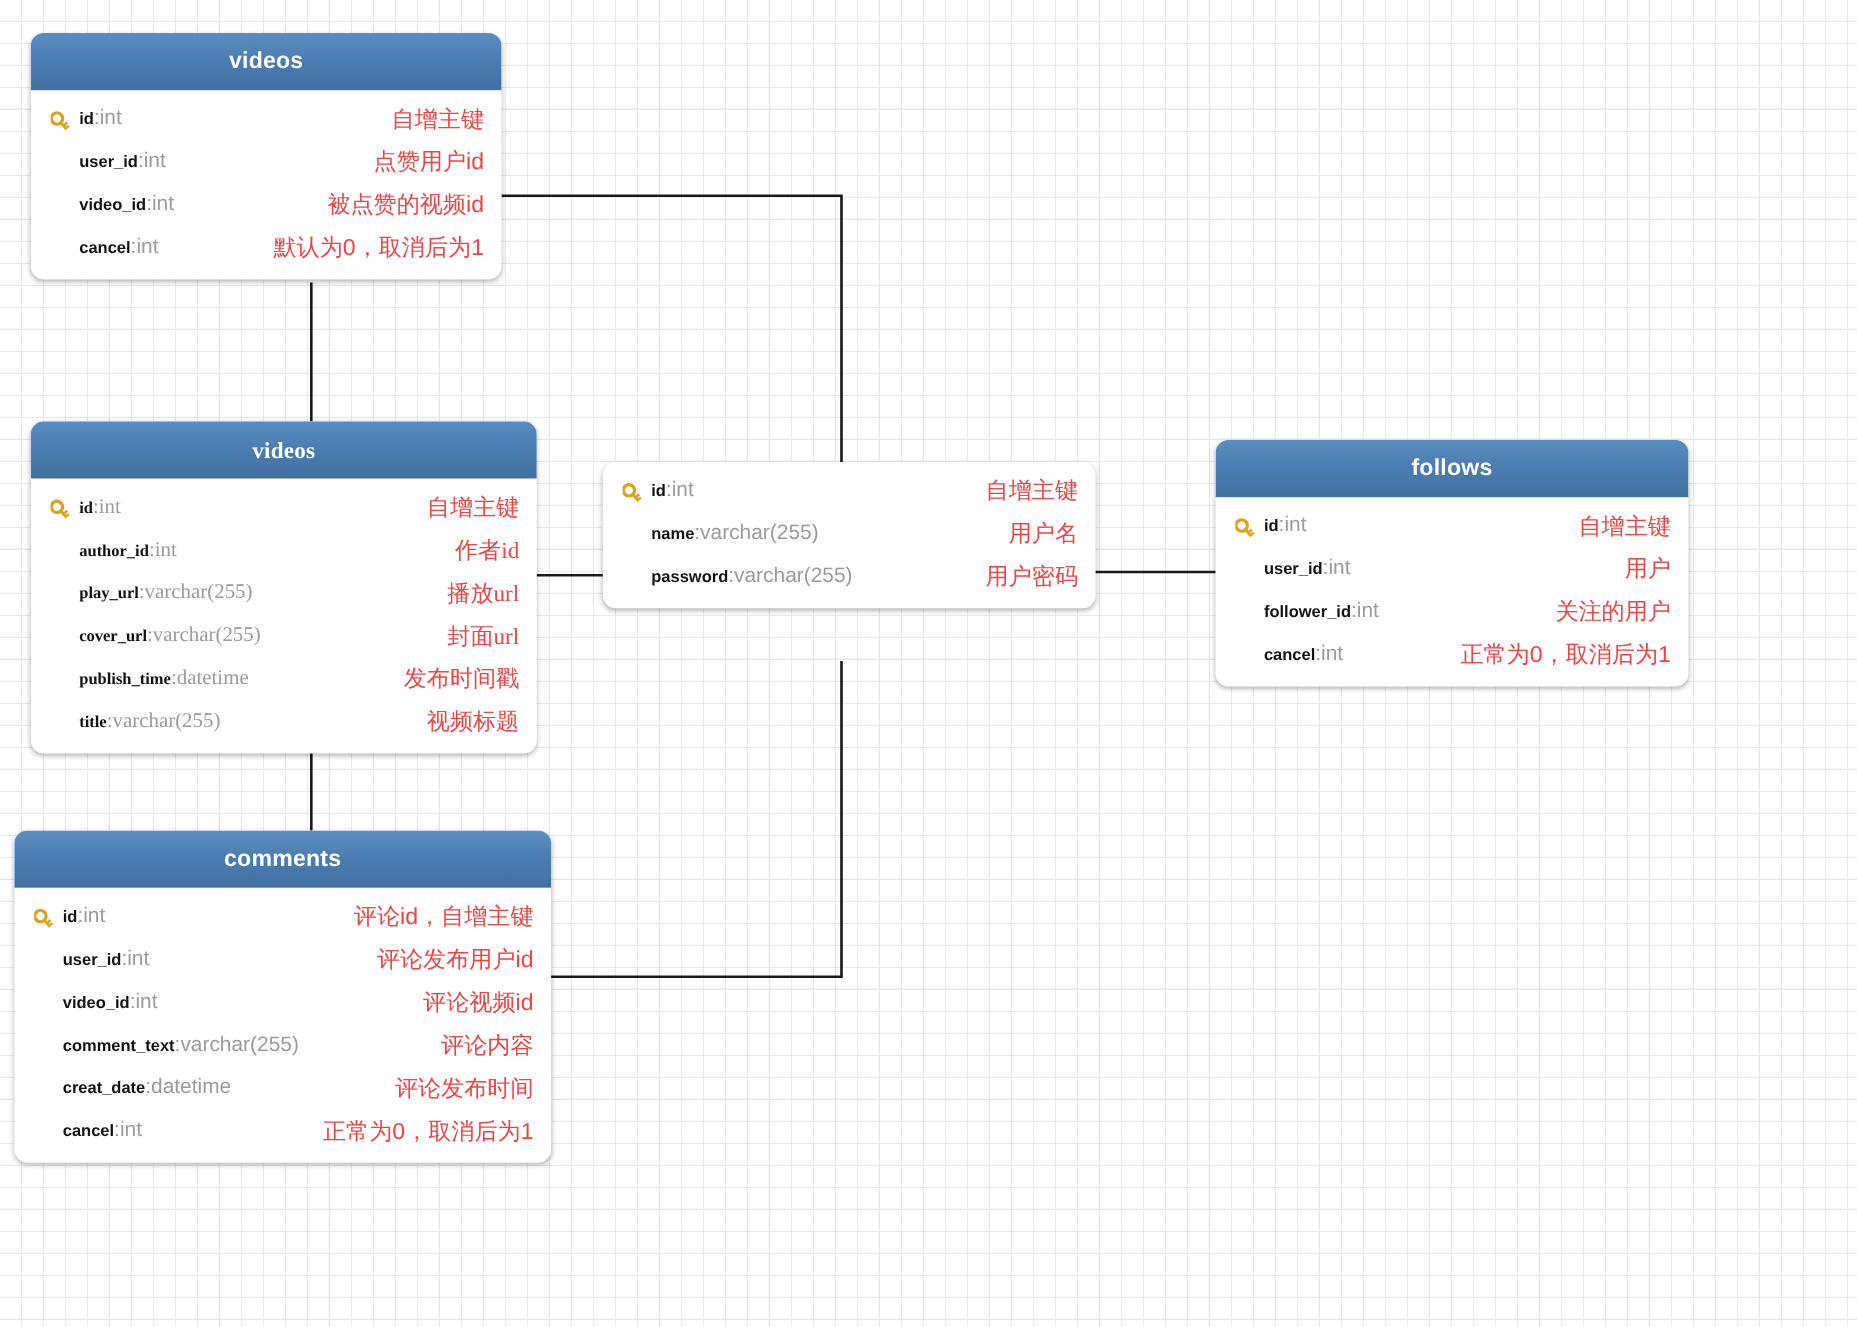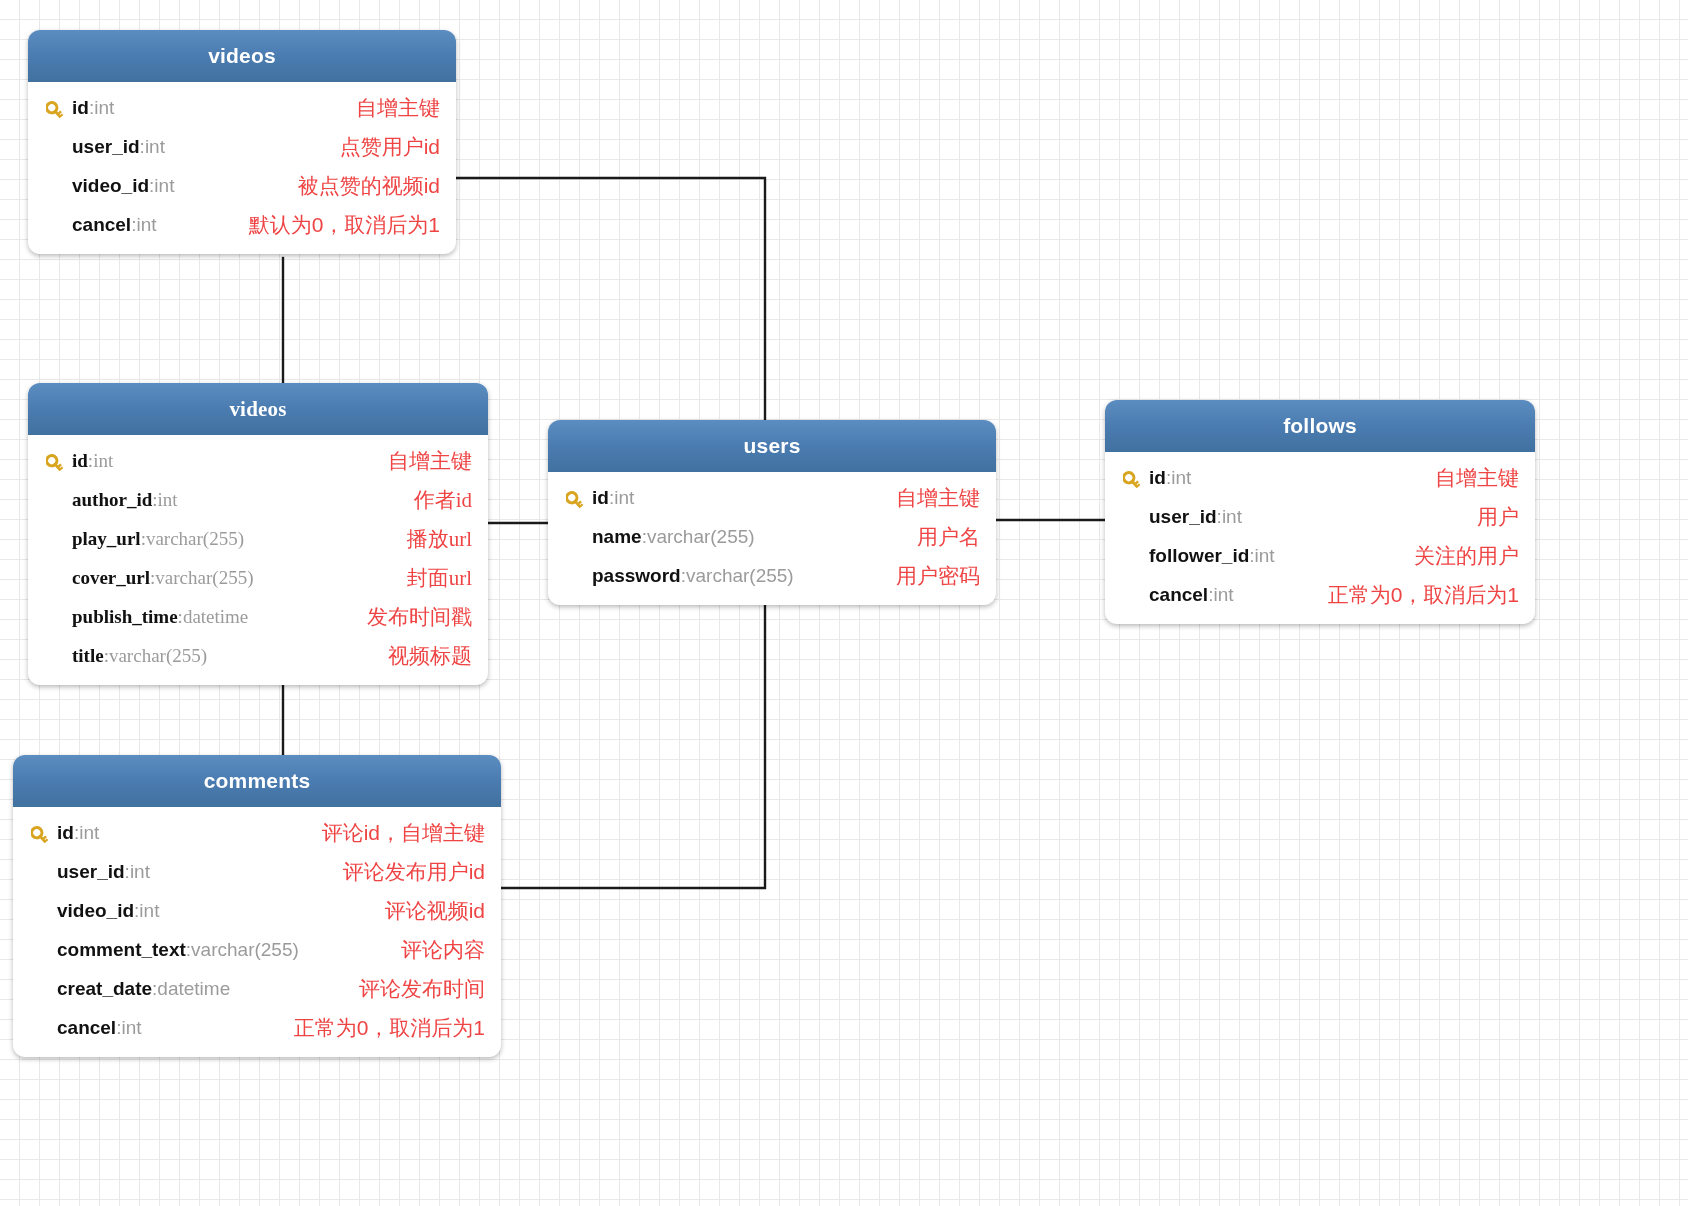--- a/index.html
+++ b/index.html
@@ -38,21 +38,21 @@
   .tbody{padding:6px 0 10px 0;}
   .row{
     height:39px;
     display:flex;align-items:center;
     padding:0 16px 0 14px;
     box-sizing:border-box;
     position:relative;
   }
   .keycell{width:30px;flex:0 0 30px;display:flex;align-items:center;justify-content:center;}
   .keycell svg{display:block;}
-  .fieldname{font-size:19px;color:#111111;font-weight:bold;white-space:nowrap;}
+  .fieldname{font-size:15px;color:#111111;font-weight:bold;white-space:nowrap;}
   .fieldtype{font-size:19px;color:#9b9b9b;font-weight:normal;white-space:nowrap;}
   .comment{
     margin-left:auto;font-size:21px;color:#ef4444;white-space:nowrap;
     padding-left:12px;
   }
   .fieldwrap{display:flex;align-items:baseline;}
 </style>
 </head>
 <body>
 
@@ -188,23 +188,20 @@
             <span class="fieldwrap">
               <span class="fieldname">title</span>
               <span class="fieldtype">: </span>
               <span class="fieldtype">varchar(255)</span>
             </span>
             <span class="comment">视频标题</span>
           </div>
         </div>
       </div>
       <div class="table" style="left: 548px; top: 420px; width: 448px;">
-        <div class="thead">
-          <span>users</span>
-        </div>
         <div class="tbody">
           <div class="row">
             <span class="keycell">
               <svg width="22" height="22" viewBox="0 0 22 22" aria-hidden="true">
                 <g transform="rotate(-42 11 11)">
                   <circle cx="7.3" cy="7.3" r="5.1" fill="none" stroke="#d9a520" stroke-width="3.1"></circle>
                   <circle cx="7.3" cy="7.3" r="1.5" fill="#ffffff"></circle>
                   <rect x="6.0" y="11.4" width="2.7" height="9.0" fill="#d9a520"></rect>
                   <rect x="8.4" y="15.0" width="3.4" height="2.4" fill="#d9a520"></rect>
                   <rect x="8.4" y="18.3" width="2.6" height="2.2" fill="#d9a520"></rect>

